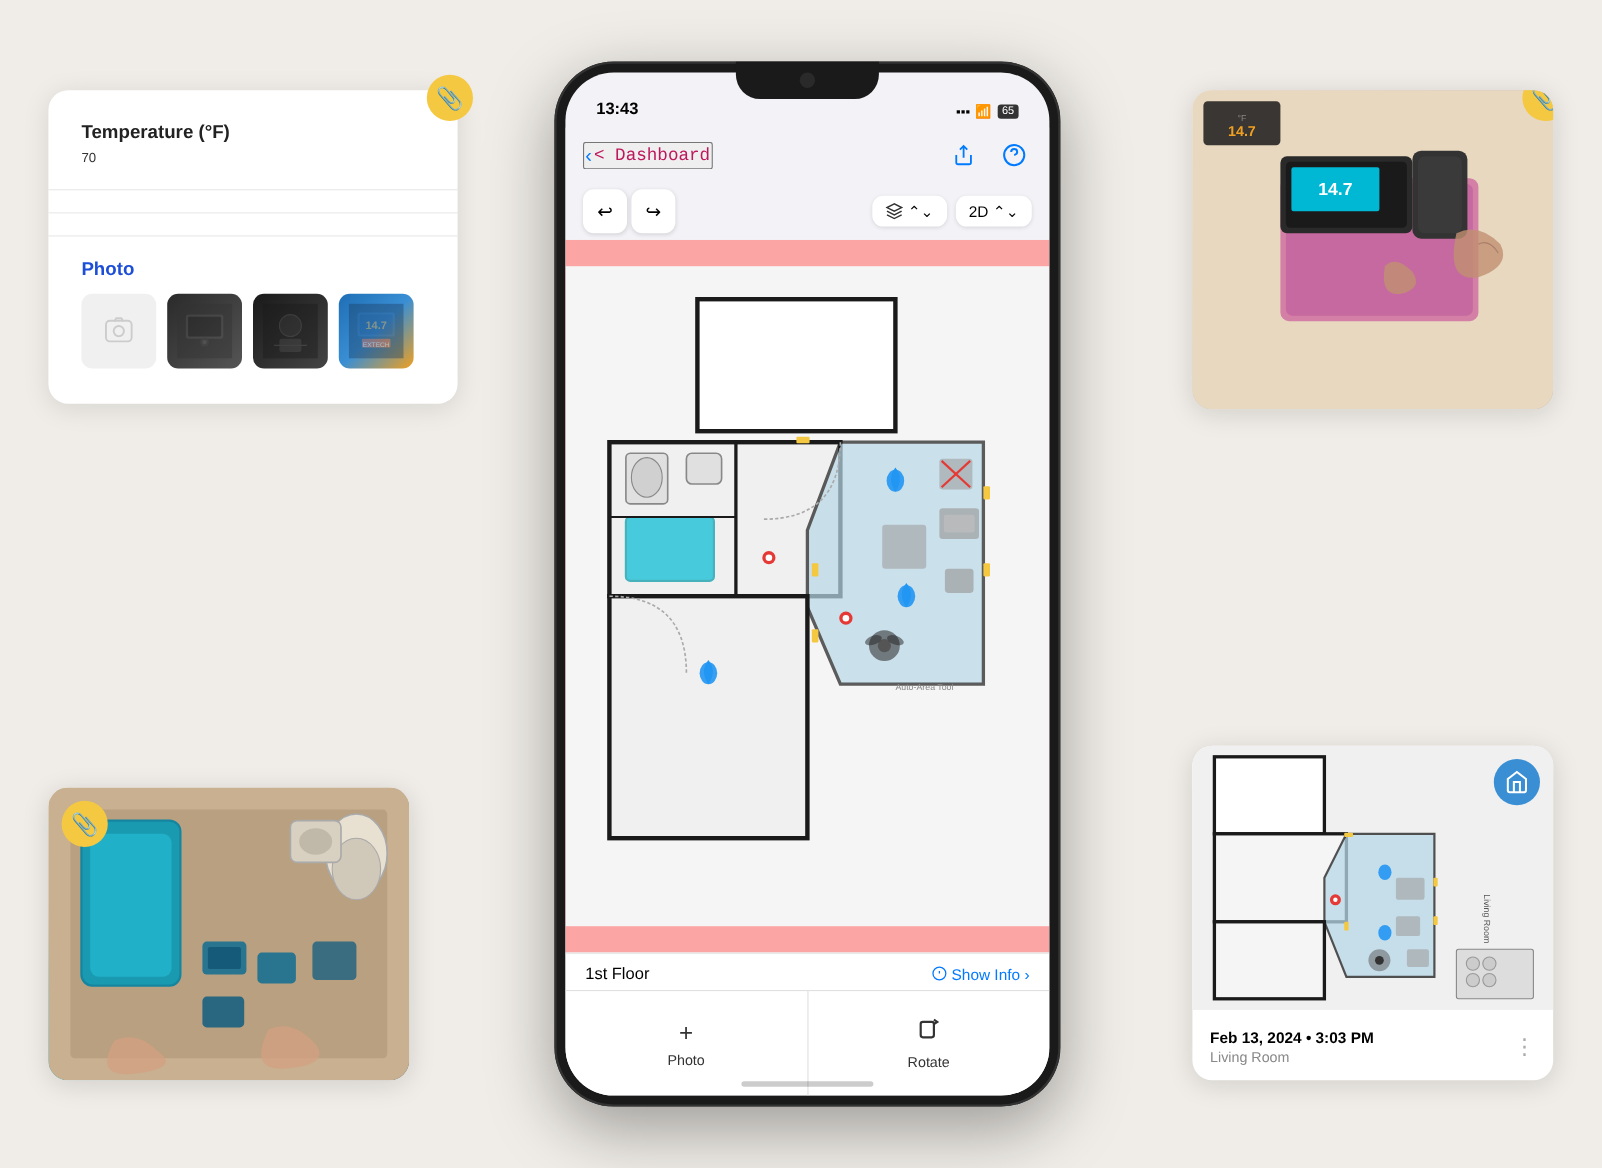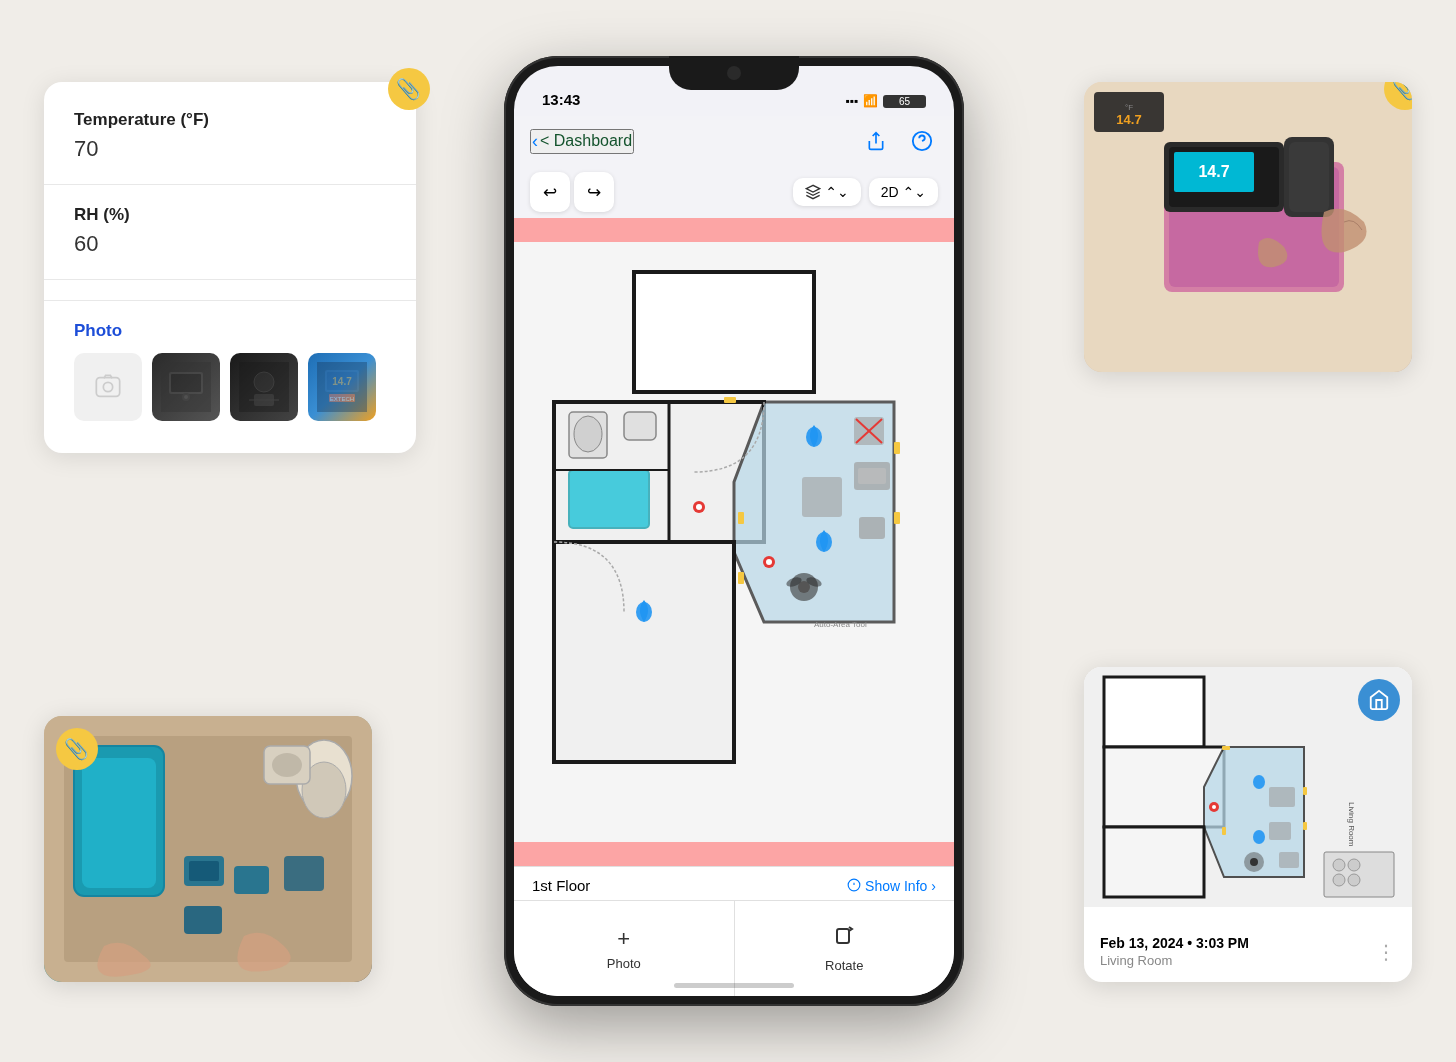--- a/index.html
+++ b/index.html
@@ -34,21 +34,21 @@
       display: flex; align-items: center; justify-content: center;
       font-size: 20px;
     }
     .field-label {
       font-size: 17px;
       font-weight: 600;
       color: #222;
       margin-bottom: 6px;
     }
     .field-value {
-      font-size: 22px;
+      font-size: 12px;
       color: #333;
       margin-bottom: 22px;
     }
     .field-section { margin-bottom: 4px; }
     .photo-label { font-size: 17px; font-weight: 600; color: #1d4ed8; margin-bottom: 12px; }
     .photo-row { display: flex; gap: 10px; }
     .photo-thumb {
       width: 68px;
       height: 68px;
       border-radius: 10px;
@@ -341,21 +341,21 @@
       color: #fff;
       z-index: 2;
     }
     .mini-map {
       width: 100%;
       height: 240px;
       background: #f0f0f0;
       position: relative;
     }
     .card-footer {
-      padding: 28px 16px 14px;
+      padding: 17px 16px 14px;
       display: flex;
       align-items: center;
       justify-content: space-between;
     }
     .card-footer-info {}
     .card-date { font-size: 14px; font-weight: 600; color: #000; }
     .card-room { font-size: 13px; color: #888; margin-top: 2px; }
     .card-more-btn {
       background: transparent; border: none; cursor: pointer;
       font-size: 20px; color: #aaa;
@@ -376,24 +376,20 @@
   <div class="clip-badge">
     <span>📎</span>
   </div>
 
   <div class="field-section">
     <div class="field-label">Temperature (°F)</div>
     <div class="field-value">70</div>
   </div>
   <div class="card-divider"></div>
 
-  <div class="field-section">
-    <div class="field-label">RH (%)</div>
-    <div class="field-value">60</div>
-  </div>
   <div class="card-divider"></div>
 
   <div class="card-divider"></div>
 
   <div class="field-section">
     <div class="photo-label">Photo</div>
     <div class="photo-row">
       <div class="photo-thumb empty">
         <svg width="28" height="28" viewBox="0 0 24 24" fill="none" stroke="#999" stroke-width="1.5">
           <rect x="2" y="4" width="20" height="16" rx="3"></rect>
@@ -473,28 +469,28 @@
     <div class="phone-notch"></div>
     <div class="phone-camera"></div>
 
     <div class="phone-screen">
 
       <div class="status-bar">
         <span class="status-time">13:43</span>
         <div class="status-icons">
           <span>▪▪▪</span>
           <span>📶</span>
-          <span style="background:#333;color:#fff;font-size:10px;padding:1px 16px;border-radius:3px;">65</span>
+          <span style="background:#333;color:#fff;font-size:10px;padding:1px 4px;border-radius:3px;">65</span>
         </div>
       </div>
 
       <div class="nav-bar">
         <button class="nav-back">
           <span style="font-size:18px;">‹</span>
-          <span style="color:#14532d;font-size:16px;margin-left:-2px;">&lt; Dashboard</span>
+          <span style="color:#be185d;font-size:16px;margin-left:-2px;font-family:Liberation Mono, monospace;">&lt; Dashboard</span>
         </button>
         <div class="nav-icons">
           <button class="nav-icon-btn">
             <svg width="20" height="20" viewBox="0 0 24 24" fill="none" stroke="#007aff" stroke-width="2">
               <path d="M4 12v8a2 2 0 002 2h12a2 2 0 002-2v-8M16 6l-4-4-4 4M12 2v13"></path>
             </svg>
           </button>
           <button class="nav-icon-btn">
             <svg width="22" height="22" viewBox="0 0 24 24" fill="none" stroke="#007aff" stroke-width="2">
               <circle cx="12" cy="12" r="10"></circle>

